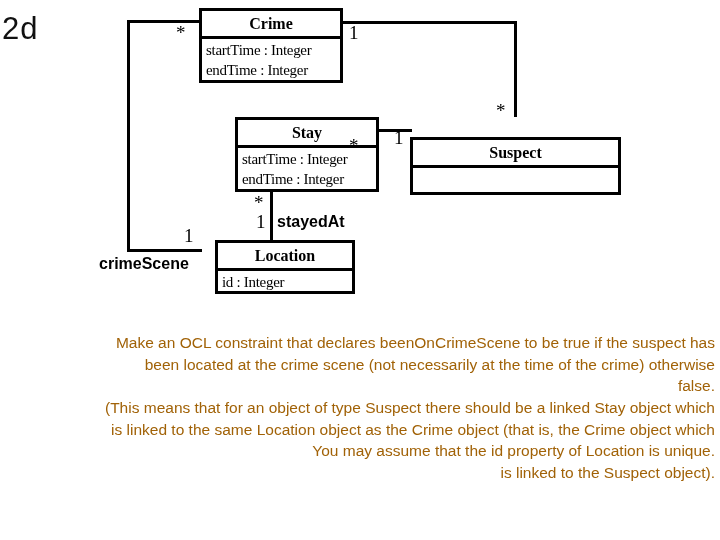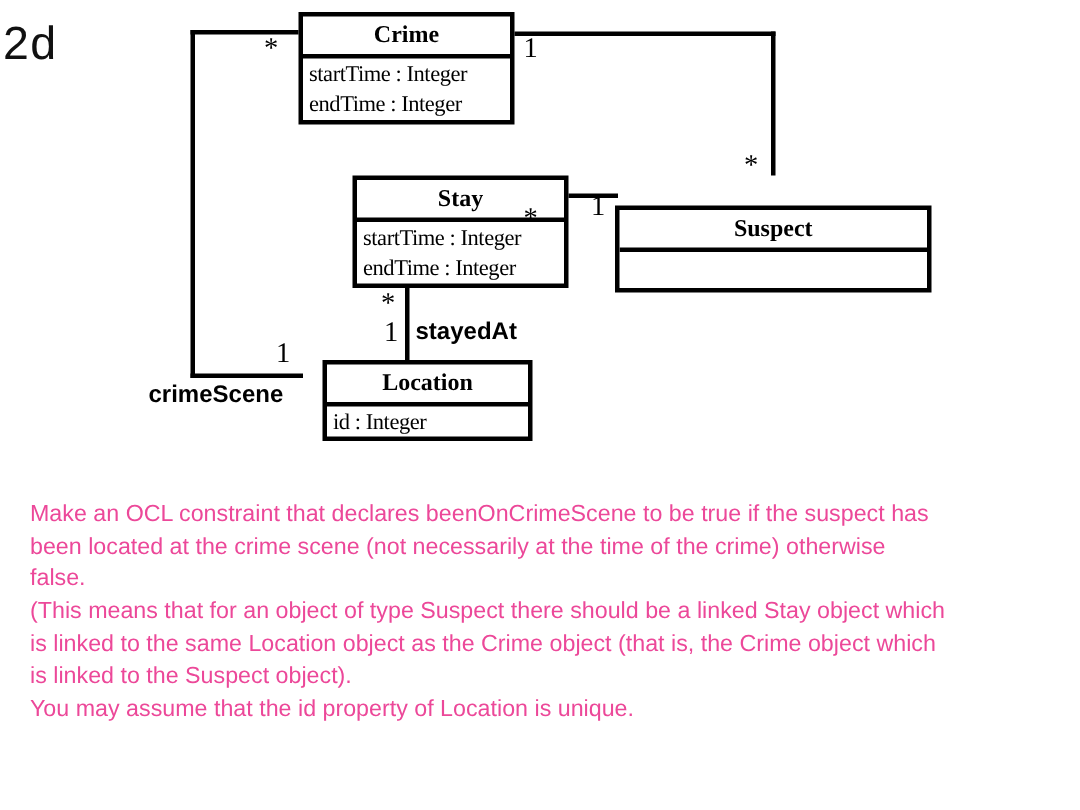--- a/index.html
+++ b/index.html
@@ -29,21 +29,21 @@
   .mult {
     position:absolute; font-family:"Liberation Serif", serif;
     font-size:19px; line-height:1; color:#000;
   }
   .role {
     position:absolute; font-family:"Liberation Sans", sans-serif;
     font-weight:bold; font-size:16px; line-height:1; color:#000;
   }
   .question {
     position:absolute; left:20px; top:332px; width:695px;
-    font-family:"Liberation Sans", sans-serif; font-size:15.5px; color:#ec4899;
+    font-family:"Liberation Sans", sans-serif; font-size:15.5px; color:#a16207;text-align:right;
   }
   .question-line { white-space:nowrap; line-height:21.7px; height:21.7px; }
 
   
   .box-crime    { left:199px; top:8px;   width:144px; height:75px; }
   .box-stay     { left:199px; top:117px; width:144px; height:75px;margin-left:36px; }
   .box-suspect  { left:410px; top:115px; width:211px; height:58px;margin-top:22px; }
   .box-location { left:199px; top:240px; width:140px; height:54px;margin-left:16px; }
 
   
@@ -122,17 +122,17 @@
 
   <span class="role r-stayedat">stayedAt</span>
   <span class="role r-crimescene">crimeScene</span>
 
   <div class="question">
     <div class="question-line">Make an OCL constraint that declares beenOnCrimeScene to be true if the suspect has</div>
     <div class="question-line">been located at the crime scene (not necessarily at the time of the crime) otherwise</div>
     <div class="question-line">false.</div>
     <div class="question-line">(This means that for an object of type Suspect there should be a linked Stay object which</div>
     <div class="question-line">is linked to the same Location object as the Crime object (that is, the Crime object which</div>
+    <div class="question-line">You may assume that the id property of Location is unique.</div>
     <div class="question-line">is linked to the Suspect object).</div>
-    <div class="question-line">You may assume that the id property of Location is unique.</div>
   </div>
 
 </div>
 
 </body></html>

